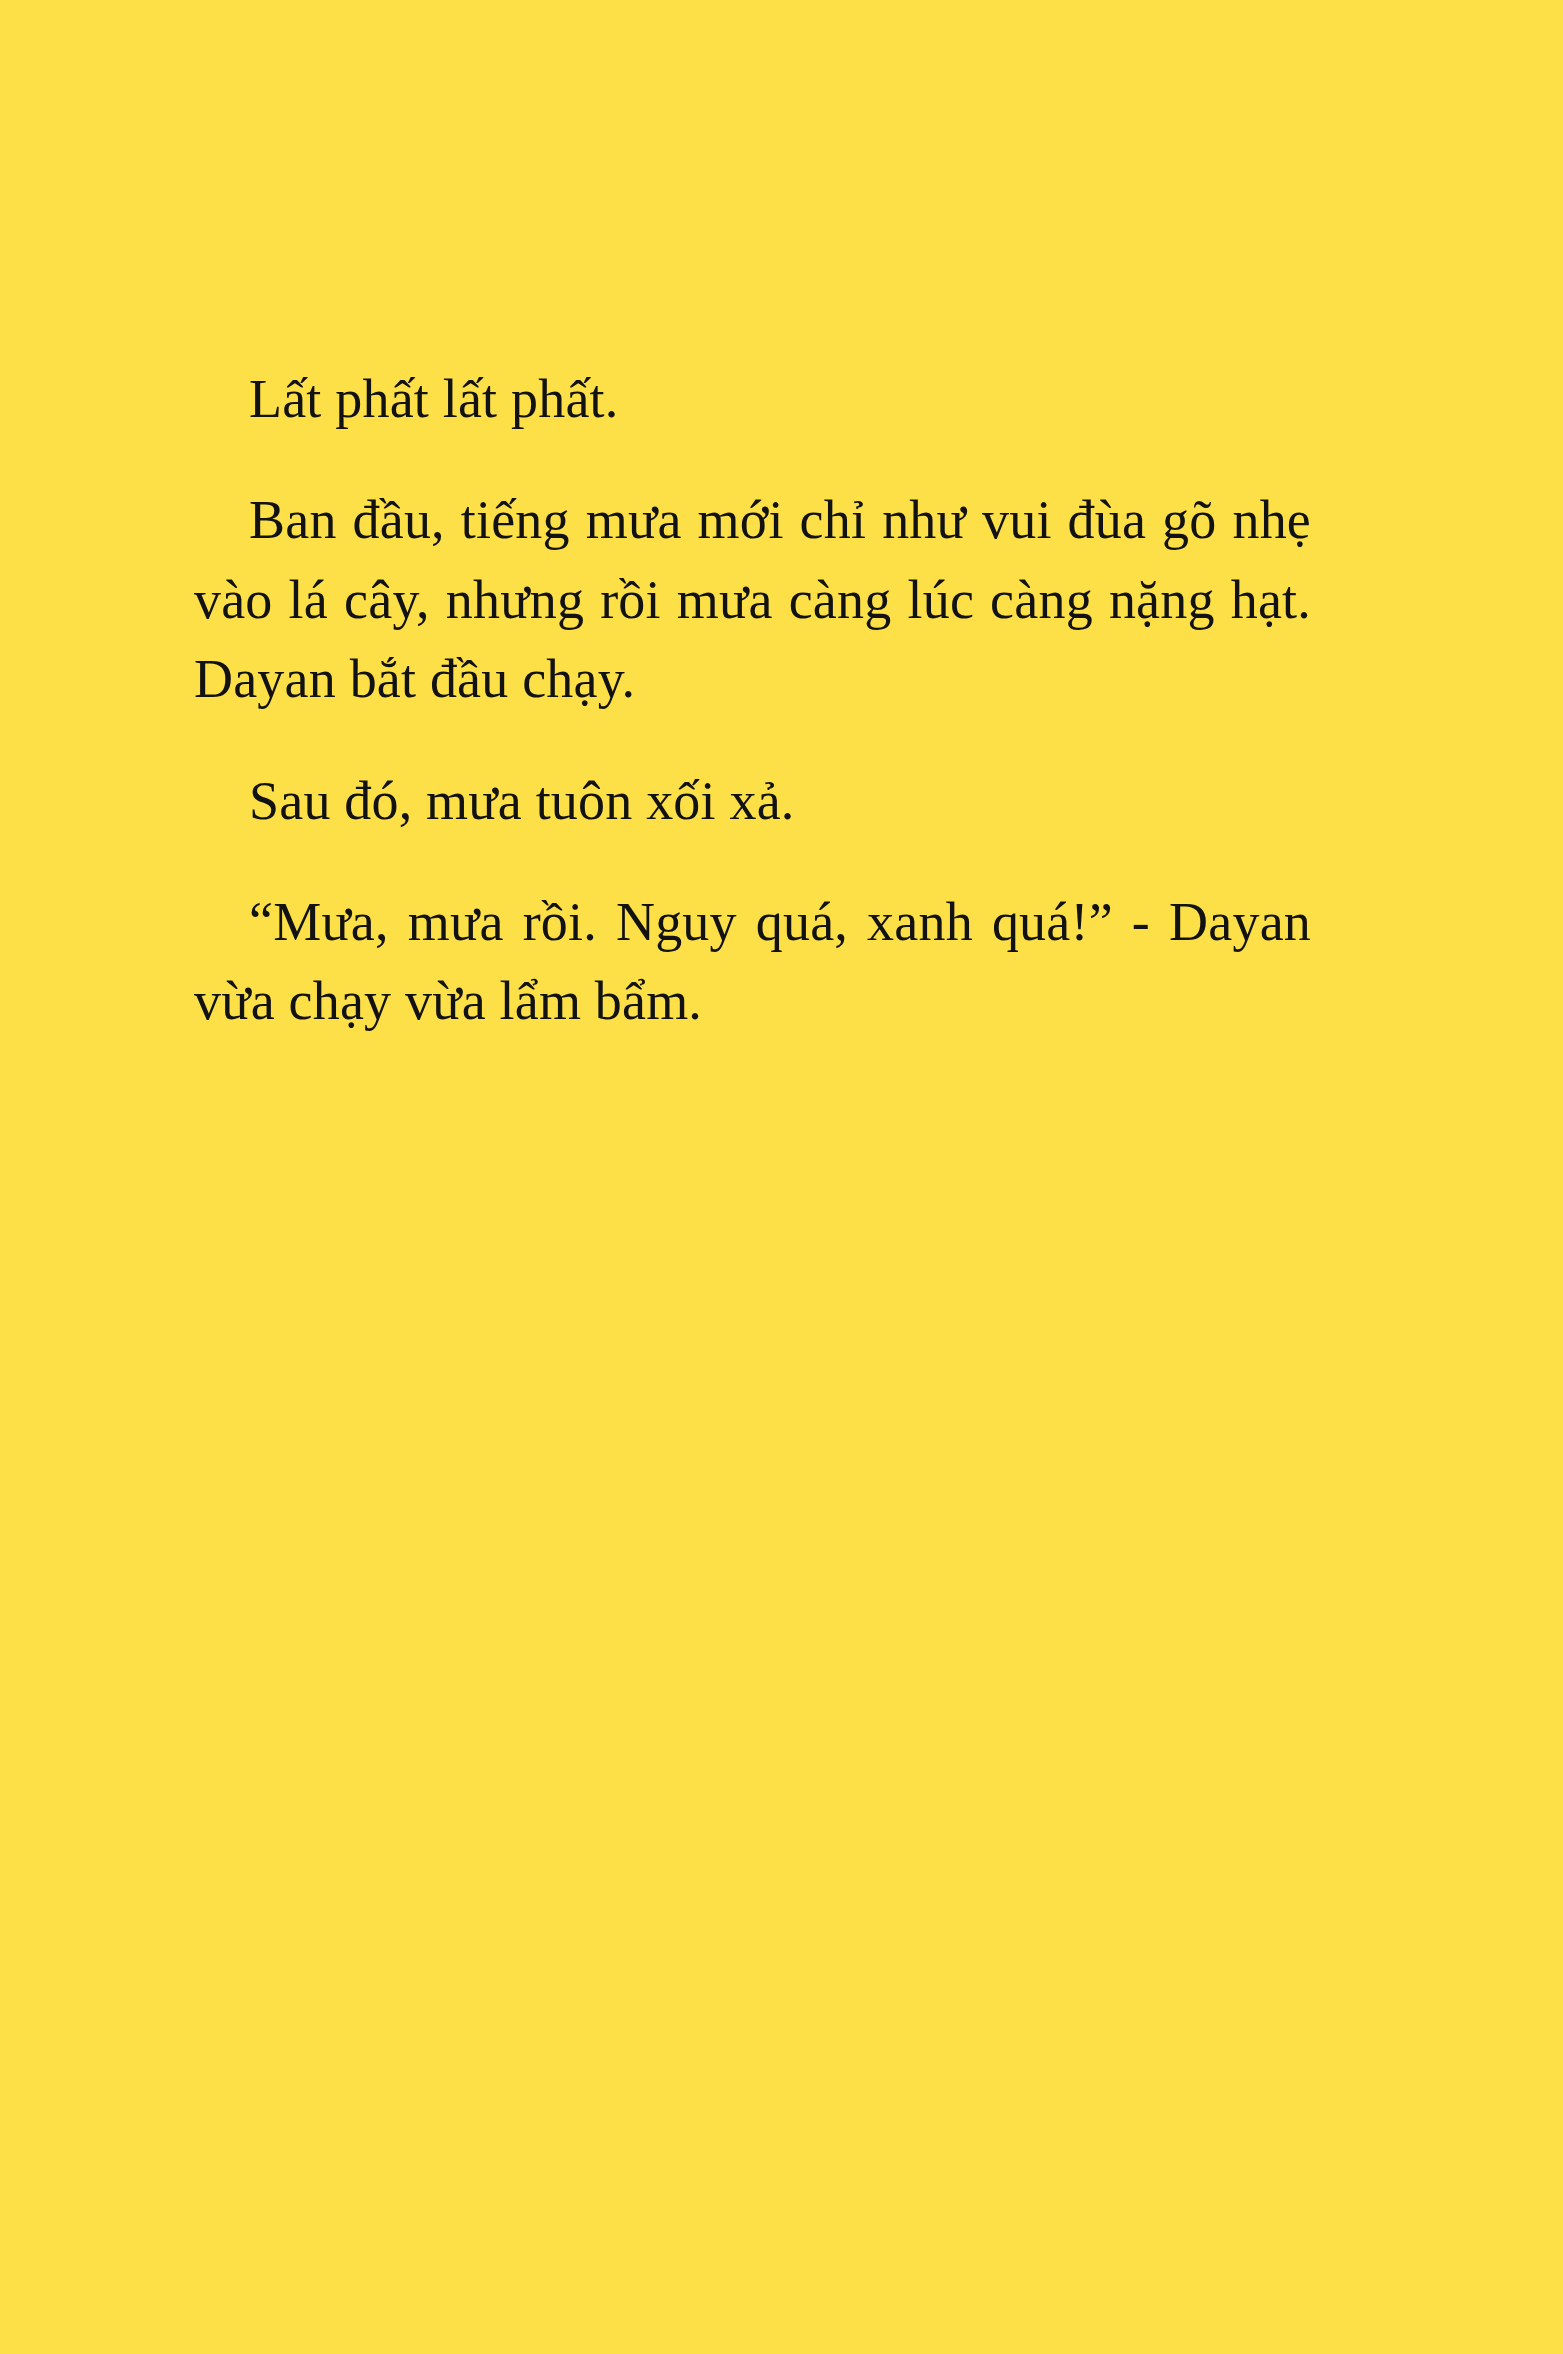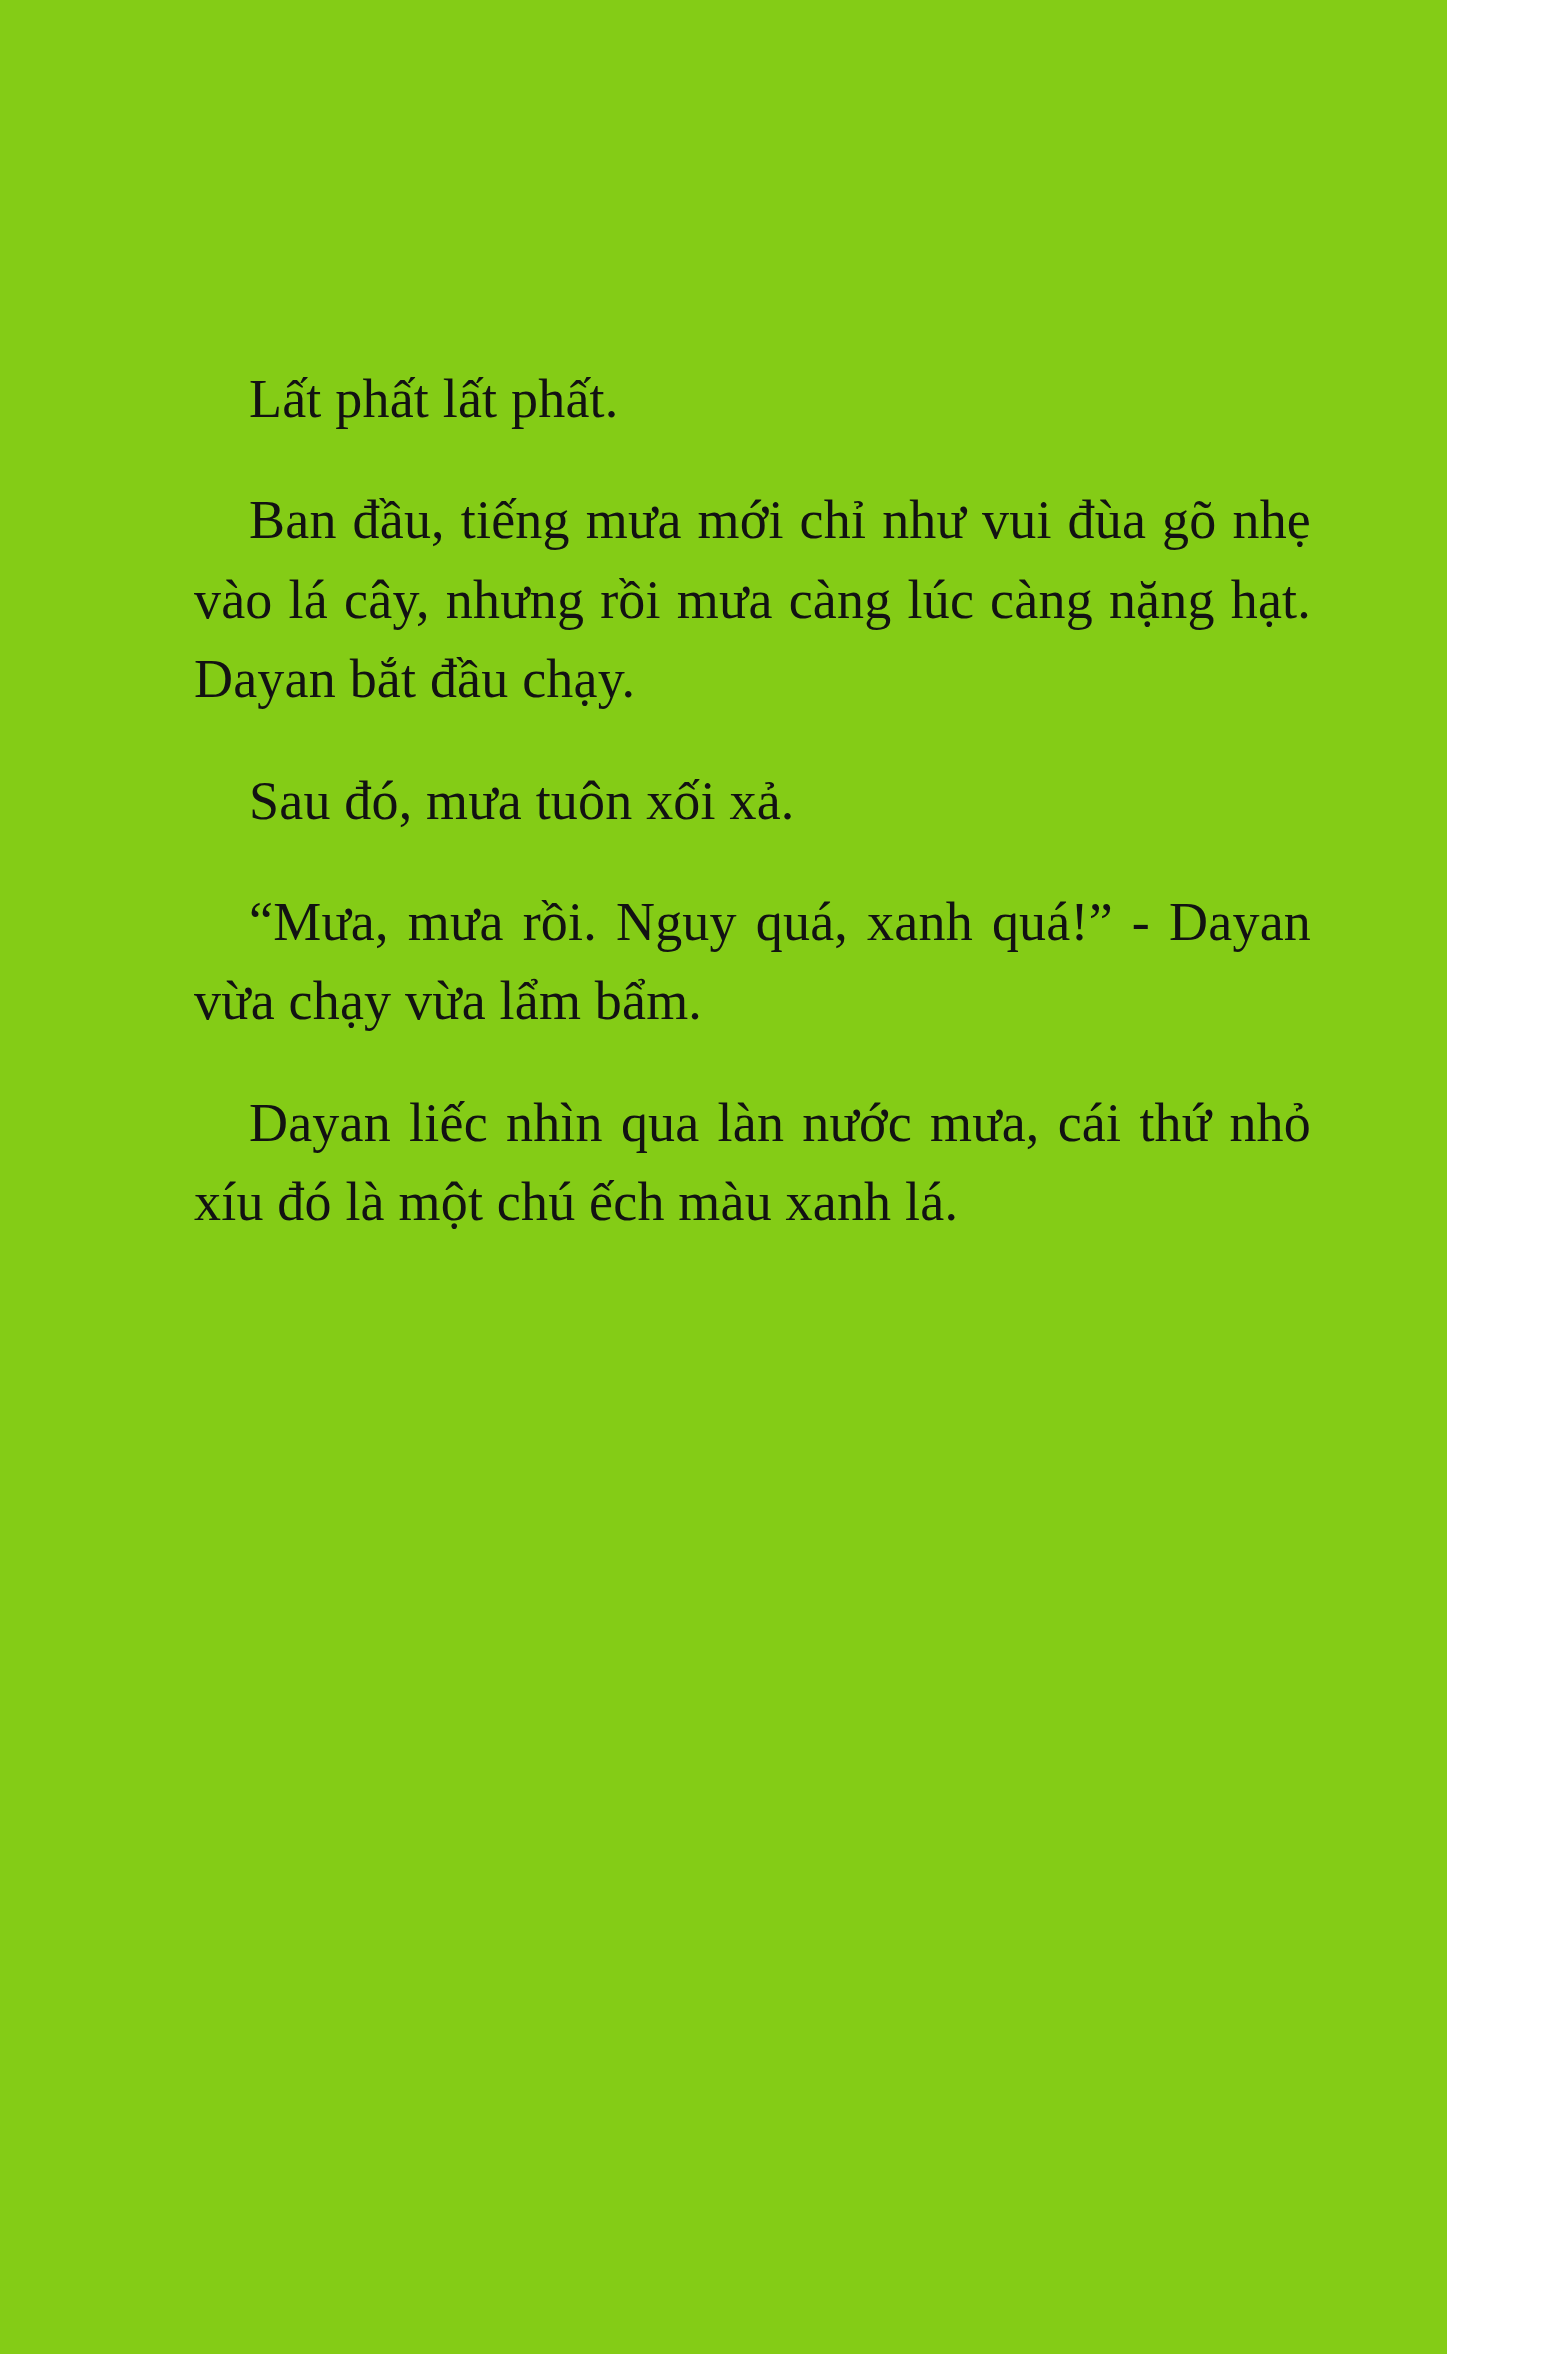--- a/index.html
+++ b/index.html
@@ -12,23 +12,23 @@
     height: 2355px;
     position: relative;
     overflow: hidden;
     font-family: "Liberation Serif", "DejaVu Serif", serif;
     color: #111111;
   }
   .page {
     position: absolute;
     left: 0;
     top: 0;
-    width: 1447px;
+    width: 1563px;
     height: 2355px;
-    background: #84cc16;
+    background: #fde047;
   }
   .text-column {
     position: absolute;
     left: 194px;
     top: 360px;
     width: 1117px;
   }
   .para {
     font-size: 54px;
     line-height: 1.47;
@@ -49,16 +49,15 @@
 </style>
 </head>
 <body>
 
 <div class="page">
   <div class="text-column">
     <p class="para">Lất phất lất phất.</p>
     <p class="para justify">Ban đầu, tiếng mưa mới chỉ như vui đùa gõ nhẹ vào lá cây, nhưng rồi mưa càng lúc càng nặng hạt. Dayan bắt đầu chạy.</p>
     <p class="para">Sau đó, mưa tuôn xối xả.</p>
     <p class="para justify">“Mưa, mưa rồi. Nguy quá, xanh quá!” - Dayan vừa chạy vừa lẩm bẩm.</p>
-    <p class="para justify last">Dayan liếc nhìn qua làn nước mưa, cái thứ nhỏ xíu đó là một chú ếch màu xanh lá.</p>
   </div>
 </div>
 
 
 </body></html>

